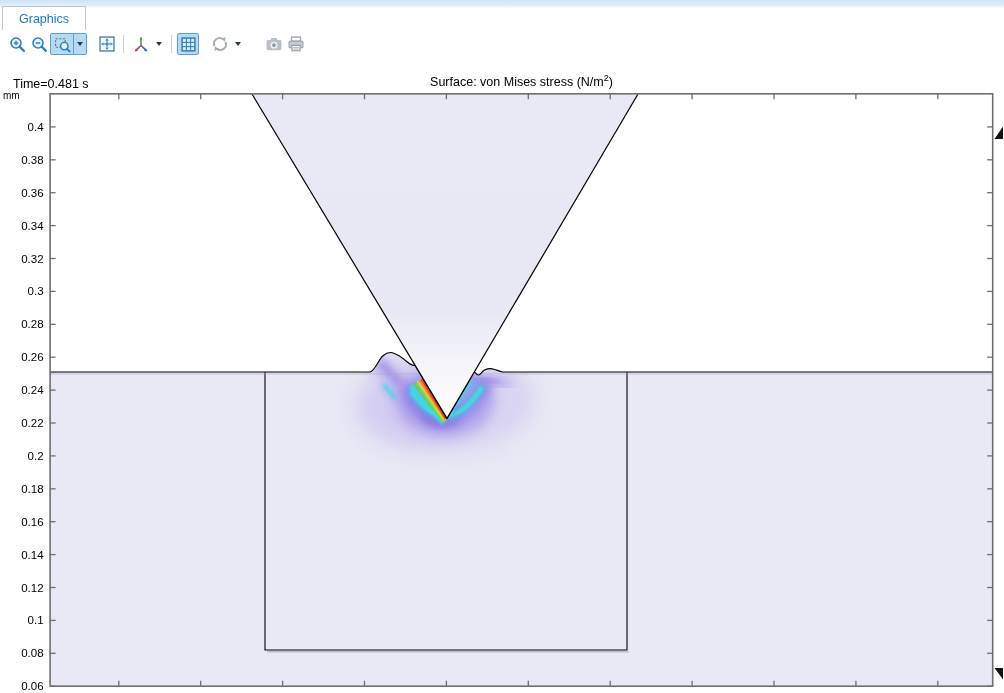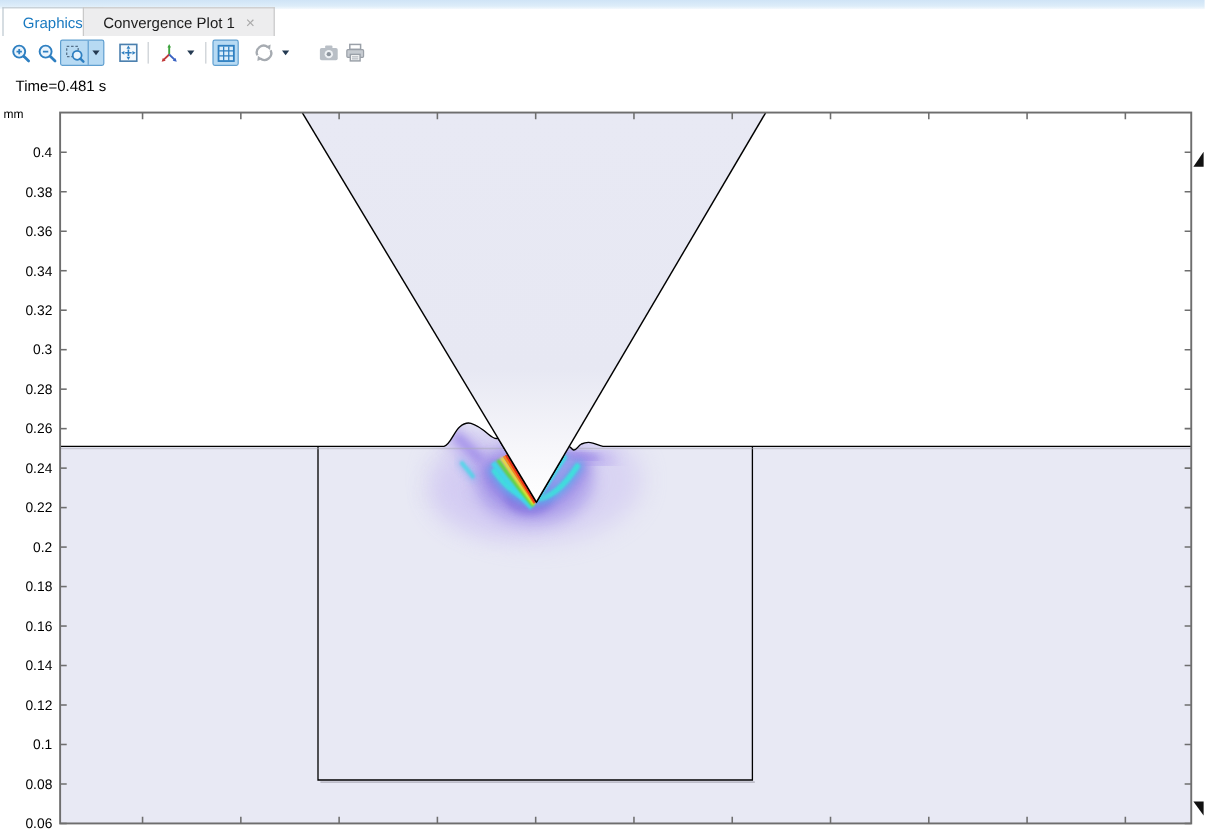--- a/index.html
+++ b/index.html
@@ -29,39 +29,35 @@
   .tgroup .cell.drop { width:13px; }
   .selected { background:#b7daf3; border-color:#5f9fd0; }
   .selected .cell.drop { border-left:1px solid #5f9fd0; }
   .caret { width:0; height:0; border-left:3.5px solid transparent;
            border-right:3.5px solid transparent; border-top:4.5px solid #243a52; }
   .sep { width:1px; height:18px; background:#c9ced3; margin:0 5px; }
   .gap { width:9px; }
 
   
   .canvas { position:relative; width:1004px; height:635px; background:#fff; }
-  .time-label { position:absolute; left:13px; top:7px; font-size:12.5px; color:#000; }
+  .time-label { position:absolute; left:13px; top:19px; font-size:12.5px; color:#000; }
   .plot-title { position:absolute; left:50px; top:15px; width:943px; text-align:center;
                 font-size:12.5px; color:#000; }
   .plot-title sup { font-size:9px; }
   .unit-label { position:absolute; left:3px; top:32px; font-size:10px; color:#000; }
   #plot-svg { position:absolute; left:0; top:0; }
 </style>
 </head>
 <body>
 
 <div class="app">
 
   <div class="tabbar">
     <div class="tab active">
       <span>Graphics</span>
-    </div>
-    <div class="tab inactive">
-      <span>Convergence Plot 1</span>
-      <span class="close">×</span>
     </div>
   </div>
 
   <div class="toolbar">
 
     <div class="tbtn">
       <svg width="17" height="17" viewBox="0 0 16 16">
         <circle cx="6.6" cy="6.6" r="4.7" fill="#eaf4fc" stroke="#2e7fc1" stroke-width="1.5"></circle>
         <line x1="4.5" y1="6.6" x2="8.7" y2="6.6" stroke="#2e7fc1" stroke-width="1.4"></line>
         <line x1="6.6" y1="4.5" x2="6.6" y2="8.7" stroke="#2e7fc1" stroke-width="1.4"></line>
@@ -168,20 +164,21 @@
         <rect x="1.8" y="5.6" width="12.4" height="5.8" rx="0.8" fill="#c6cbd1" stroke="#9aa0a8" stroke-width="0.9"></rect>
         <rect x="4.4" y="9.2" width="7.2" height="4.8" fill="#fff" stroke="#9aa0a8" stroke-width="1.1"></rect>
         <line x1="5.6" y1="11" x2="10.4" y2="11" stroke="#b0b6bd" stroke-width="1"></line>
         <line x1="5.6" y1="12.5" x2="10.4" y2="12.5" stroke="#b0b6bd" stroke-width="1"></line>
       </svg>
     </div>
   </div>
 
   <div class="canvas">
     <div class="time-label">Time=0.481 s</div>
+    <div class="plot-title"><span>Surface: von Mises stress (N/m</span><sup>2</sup><span>)</span></div>
     <div class="unit-label">mm</div>
 
     <svg id="plot-svg" width="1004" height="635" viewBox="0 58 1004 635">
       <defs>
         <filter id="b1" x="-40%" y="-40%" width="180%" height="180%">
             <feGaussianBlur stdDeviation="1.1"></feGaussianBlur>
           </filter>
         <filter id="b3" x="-60%" y="-60%" width="220%" height="220%">
             <feGaussianBlur stdDeviation="3"></feGaussianBlur>
           </filter>

